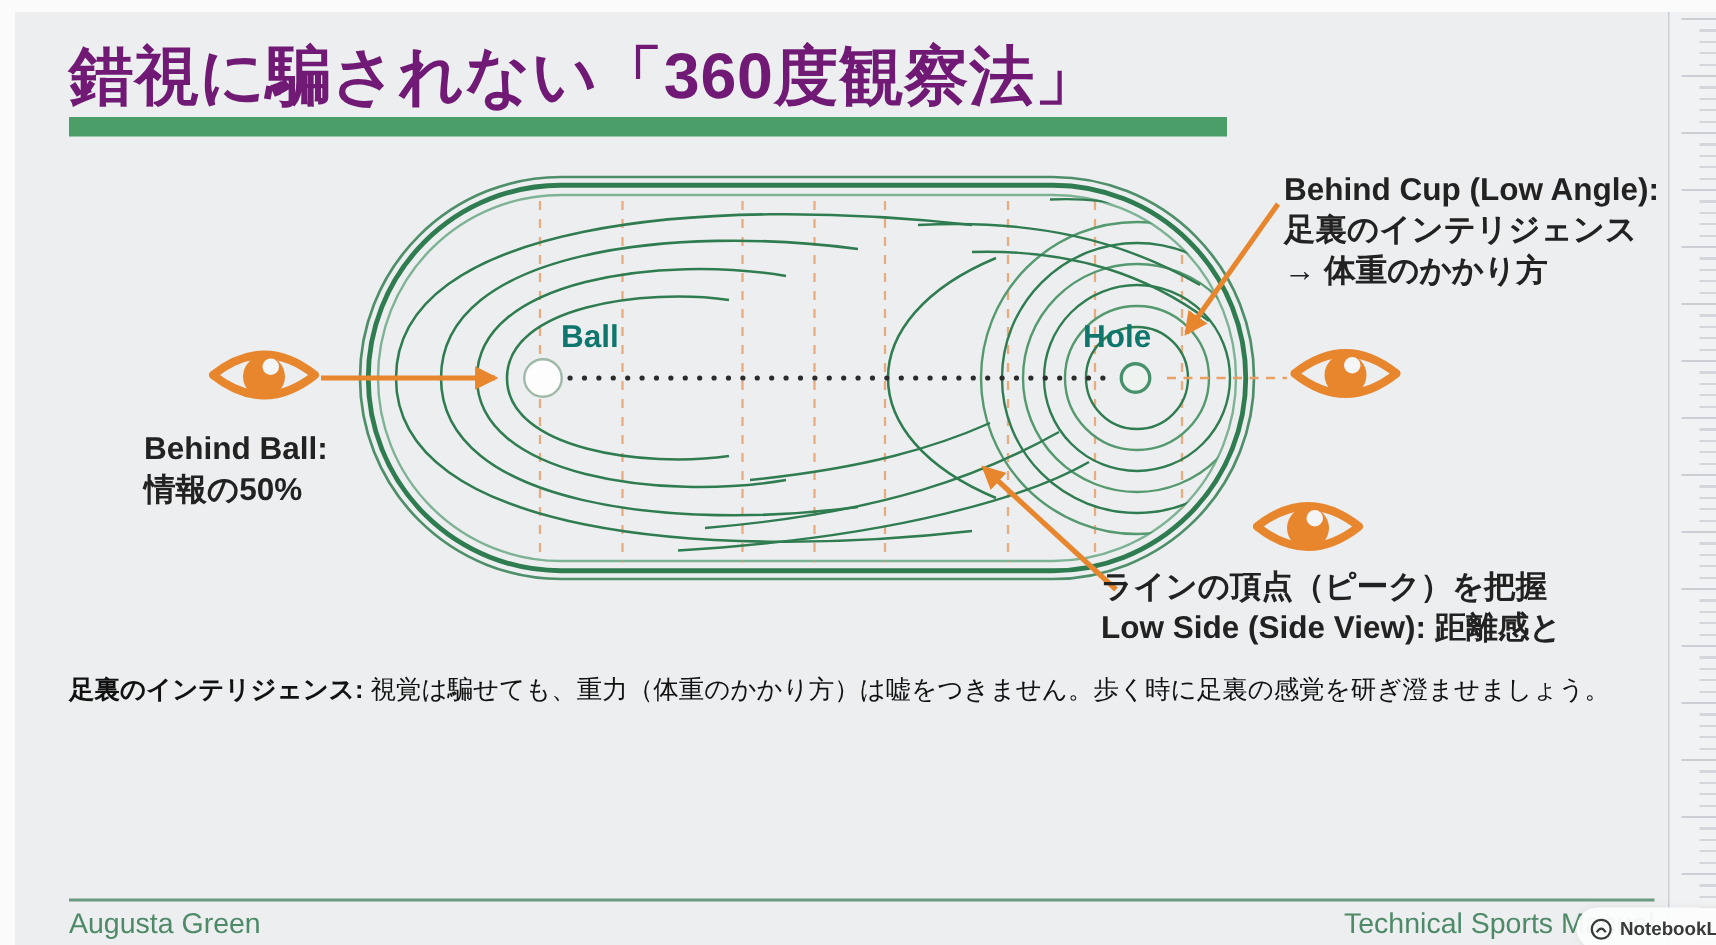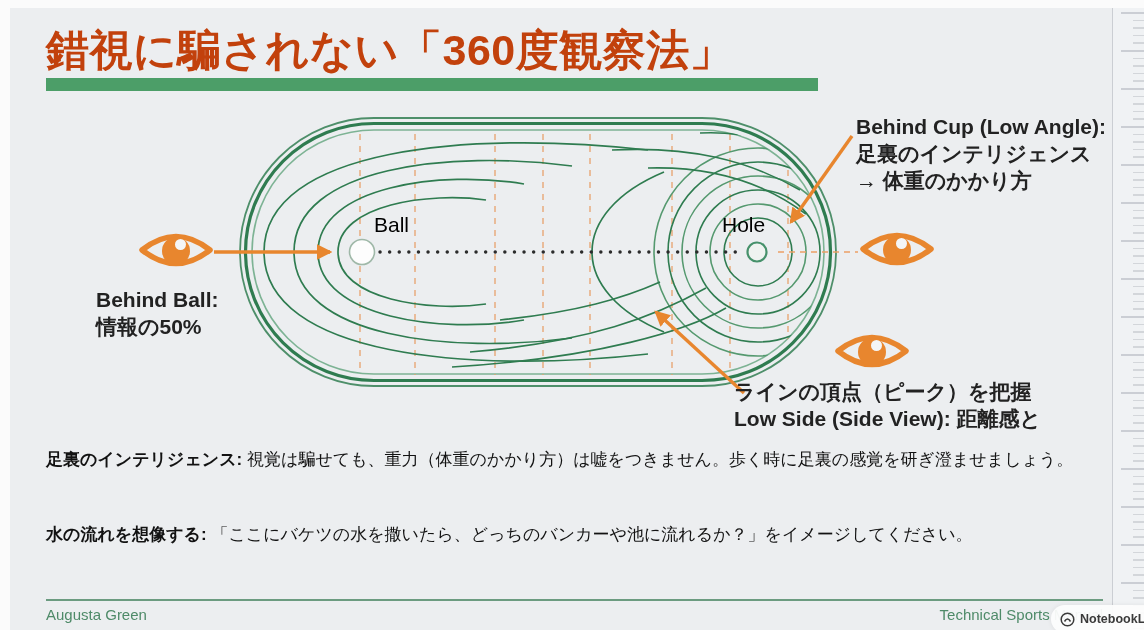--- a/index.html
+++ b/index.html
@@ -6,41 +6,41 @@
   body{font-family:"Liberation Sans","DejaVu Sans",sans-serif;background:#ffffff;}
   .stage{position:relative;width:1144px;height:630px;overflow:hidden;background:#fbfbfb;}
   .slide-bg{position:absolute;left:10px;top:8px;right:0;bottom:0;background:#ECEEF0;}
   
   .ruler{position:absolute;right:0;top:8px;bottom:0;width:31px;background:#F0F2F4;border-left:1px solid #CBCED3;}
   .ruler-ticks-short{position:absolute;right:0;top:4px;bottom:0;width:11px;
      background:repeating-linear-gradient(to bottom,#D3D6DA 0 1.5px,transparent 1.5px 7.6px);}
   .ruler-ticks-long{position:absolute;right:0;top:4px;bottom:0;width:23px;
      background:repeating-linear-gradient(to bottom,#CBCED4 0 1.6px,transparent 1.6px 38px);}
   
-  .title{position:absolute;left:46px;top:22px;font-size:43px;font-weight:800;color:#c2410c;
+  .title{position:absolute;left:46px;top:22px;font-size:43px;font-weight:800;color:#701a75;
      letter-spacing:.5px;white-space:nowrap;z-index:3;}
   .title-bar{position:absolute;left:46px;top:78px;width:772px;height:13px;background:#4C9E68;z-index:2;}
   
   svg.diagram{position:absolute;left:0;top:0;width:1144px;height:630px;z-index:2;}
   
-  .marker-label{position:absolute;font-size:21px;font-weight:400;color:#000000;z-index:4;}
+  .marker-label{position:absolute;font-size:21px;font-weight:700;color:#0f766e;z-index:4;}
   .ball-label{left:374px;top:213px;}
   .hole-label{left:722px;top:213px;text-align:right;}
   .anno{position:absolute;font-size:21px;font-weight:600;color:#222;line-height:27px;z-index:4;}
   .anno-behind-cup{left:856px;top:113px;width:280px;}
   .anno-behind-ball{left:96px;top:286px;width:200px;}
   .anno-low-side{left:734px;top:378px;width:330px;}
   
   .para{position:absolute;left:46px;width:1042px;font-size:17px;line-height:33px;color:#121212;z-index:3;}
   .para b{font-weight:800;}
   .para-1{top:443px;}
   .para-2{top:518px;}
   
   .footer-rule{position:absolute;left:46px;top:599px;width:1057px;height:2px;background:#6B9B80;z-index:3;}
-  .footer-text{position:absolute;top:606px;font-size:15px;color:#4E8A68;z-index:3;white-space:nowrap;}
+  .footer-text{position:absolute;top:606px;font-size:19px;color:#4E8A68;z-index:3;white-space:nowrap;}
   .footer-left{left:46px;}
   .footer-right{right:41px;}
   
   .nblm-badge{position:absolute;left:1051px;top:605px;height:28px;min-width:110px;
      background:rgba(252,252,252,.95);border-radius:14px;display:flex;align-items:center;
      gap:5px;padding:0 9px;z-index:5;box-shadow:0 0 5px rgba(0,0,0,.07);}
   .nblm-badge .label{font-size:12.5px;font-weight:600;color:#3a3a3a;white-space:nowrap;}
 </style>
 </head>
 <body>
@@ -151,24 +151,20 @@
 
   <div class="anno anno-low-side">
     <div>ラインの頂点（ピーク）を把握</div>
     <div>Low Side (Side View): 距離感と</div>
   </div>
 
   <div class="para para-1">
     <b>足裏のインテリジェンス:</b>
     <span>視覚は騙せても、重力（体重のかかり方）は嘘をつきません。歩く時に足裏の感覚を研ぎ澄ませましょう。</span>
   </div>
-  <div class="para para-2">
-    <b>水の流れを想像する:</b>
-    <span>「ここにバケツの水を撒いたら、どっちのバンカーや池に流れるか？」をイメージしてください。</span>
-  </div>
 
   <div class="footer-rule"></div>
   <div class="footer-text footer-left">Augusta Green</div>
   <div class="footer-text footer-right">Technical Sports Manual</div>
 
   <div class="nblm-badge">
     <svg width="15" height="15" viewBox="0 0 15 15">
       <circle cx="7.5" cy="7.5" r="6.3" fill="none" stroke="#3a3a3a" stroke-width="1.5"></circle>
       <path d="M 4.5 9.5 Q 7.5 4.5 10.5 9.5" fill="none" stroke="#3a3a3a" stroke-width="1.5"></path>
     </svg>

